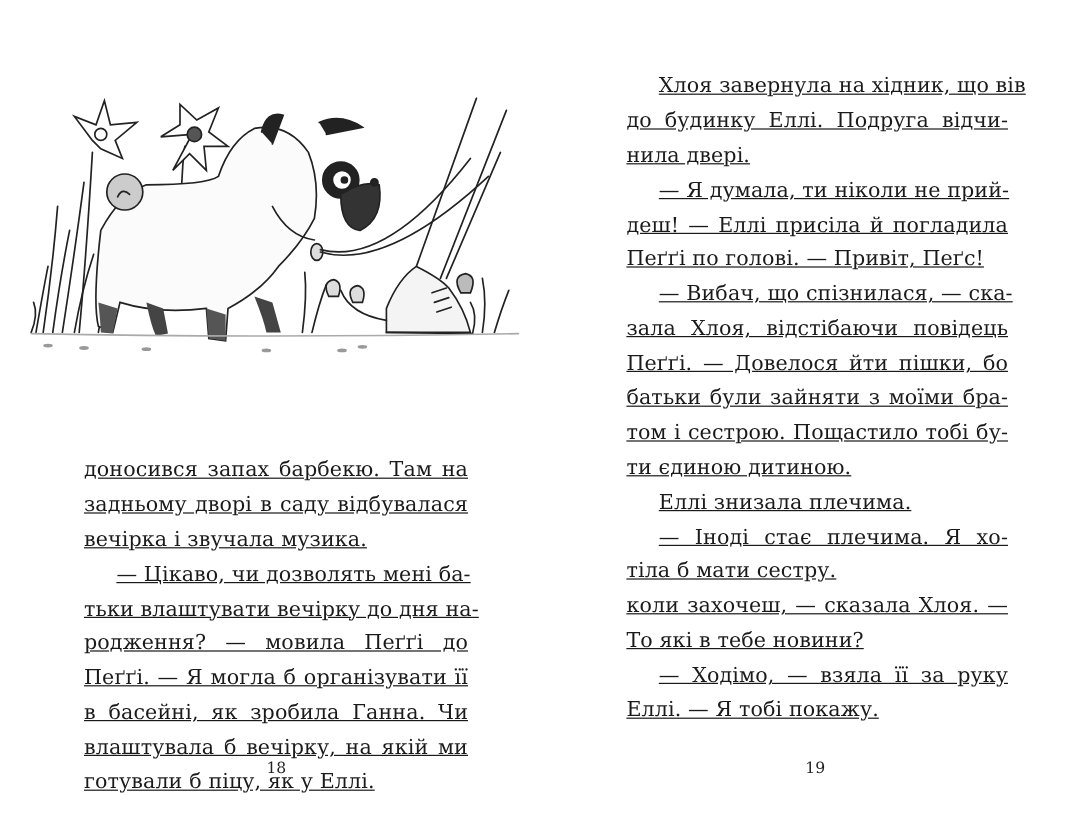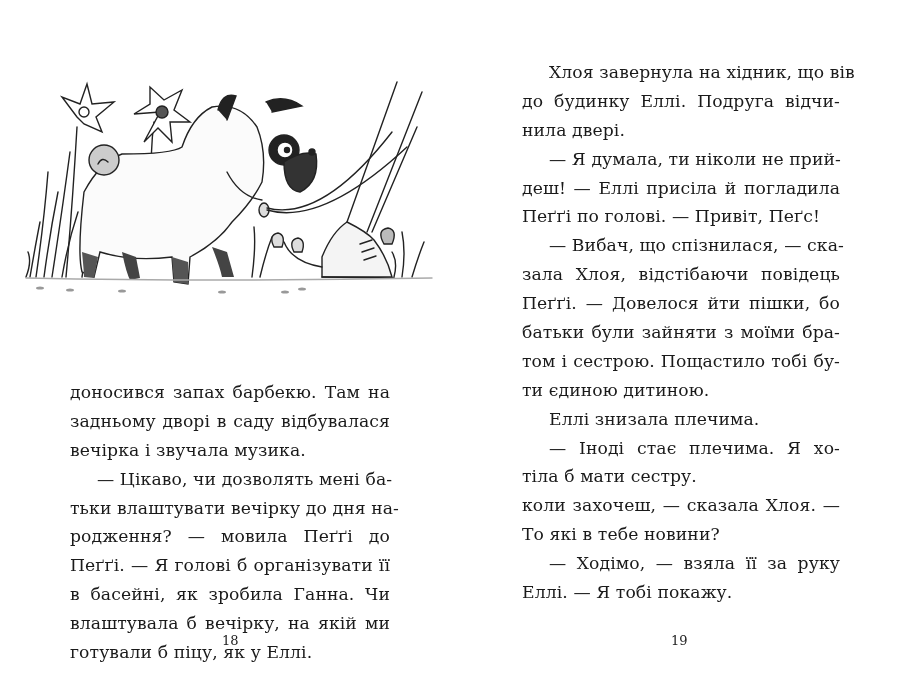--- a/index.html
+++ b/index.html
@@ -6,21 +6,21 @@
   body { width: 910px; height: 700px; position: relative; overflow: hidden;
          font-family: "DejaVu Serif", "Liberation Serif", serif; color: #1a1a1a; }
   .spread { position: absolute; inset: 0; }
   .page { position: absolute; top: 0; height: 700px; }
   .page-left { left: 0; width: 455px; }
   .page-right { left: 455px; width: 455px; }
   .illustration { position: absolute; left: 22px; top: 72px; width: 415px; height: 225px; }
   .textblock { position: absolute; font-size: 17.2px; line-height: 28.9px; letter-spacing: 0.1px; }
   .page-left .textblock { left: 70px; top: 334px; width: 320px; margin-top: 44px; }
   .page-right .textblock { left: 67px; top: 58px; width: 318px; }
-  .line { display: block; white-space: nowrap; text-align: justify; text-align-last: justify; height: 28.9px; }
+  .line { display: block; white-space: nowrap; text-align: justify; text-align-last: justify; height: 28.9px; text-decoration: underline; }
   .line.last { text-align-last: left; }
   .line.indent { padding-left: 27px; }
   .folio { position: absolute; top: 633px; font-size: 13px; color: #222; }
   .page-left .folio { left: 222px; }
   .page-right .folio { left: 216px; }
 </style>
 </head>
 <body>
 
 <div class="spread">
@@ -104,21 +104,21 @@
       </g>
     </svg>
 
     <div class="textblock">
       <span class="line">доносився запах барбекю. Там на</span>
       <span class="line">задньому дворі в саду відбувалася</span>
       <span class="line last">вечірка і звучала музика.</span>
       <span class="line indent">— Цікаво, чи дозволять мені ба-</span>
       <span class="line">тьки влаштувати вечірку до дня на-</span>
       <span class="line">родження? — мовила Пеґґі до</span>
-      <span class="line">Пеґґі. — Я голові б організувати її</span>
+      <span class="line">Пеґґі. — Я могла б організувати її</span>
       <span class="line">в басейні, як зробила Ганна. Чи</span>
       <span class="line">влаштувала б вечірку, на якій ми</span>
       <span class="line last">готували б піцу, як у Еллі.</span>
     </div>
 
     <div class="folio">18</div>
   </div>
 
   <div class="page page-right">
     <div class="textblock">

